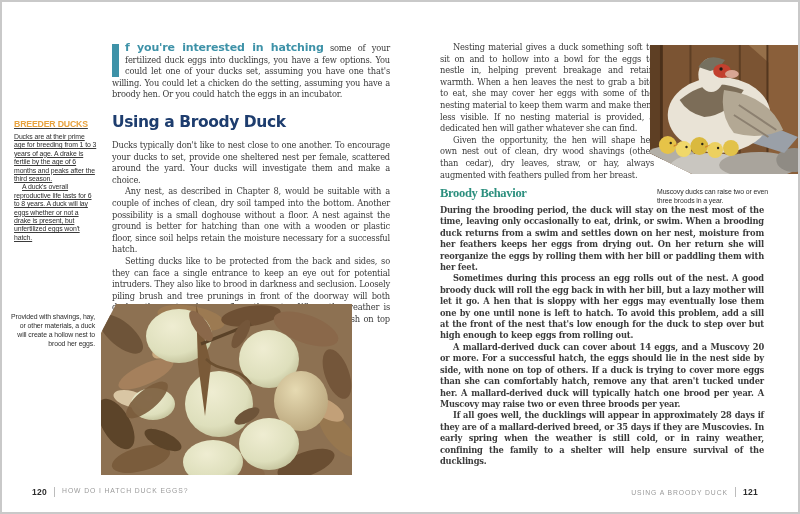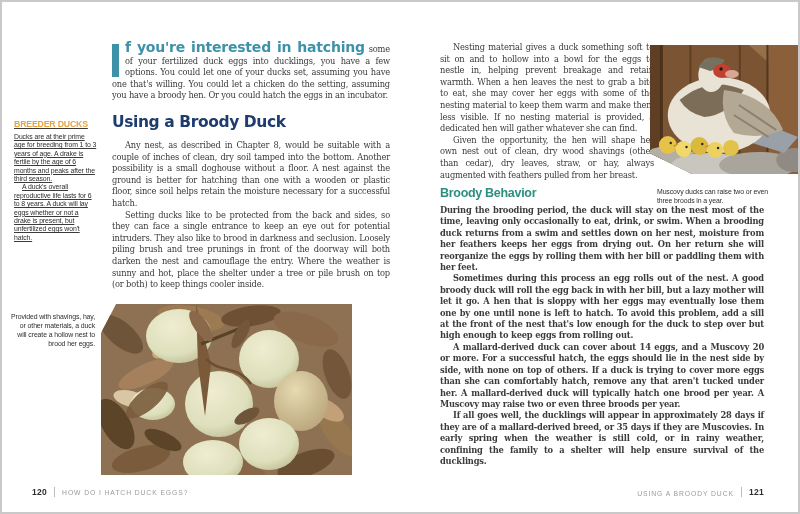--- a/index.html
+++ b/index.html
@@ -18,41 +18,41 @@
   .sidebar-body{font-family:"Liberation Sans",sans-serif;font-size:6.9px;
     line-height:8.4px;color:#2d2d2d;letter-spacing:-0.1px;}
   .sidebar-body p{margin:0;}
   .sidebar-body p.ind{text-indent:8px;}
   .caption{font-family:"Liberation Sans",sans-serif;font-size:6.9px;
     line-height:9px;color:#2d2d2d;letter-spacing:-0.1px;}
   .egg-caption{position:absolute;left:8px;top:303px;width:85px;text-align:right;}
   .main-left{position:absolute;left:110px;top:40px;width:278px;}
   .dropbar{float:left;width:7px;height:33px;background:#3e92a8;margin:2px 6px 0 0;}
   .lead{font-family:"DejaVu Sans",sans-serif;font-weight:bold;color:#3e92a8;
-    font-size:14px;letter-spacing:-0.2px;margin-top:39px;}
+    font-size:11px;letter-spacing:-0.2px;margin-top:39px;}
   .h-left{position:absolute;left:110px;top:111px;margin:0;
     font-family:"DejaVu Sans",sans-serif;font-weight:bold;font-size:15.5px;
     color:#1e3d6e;letter-spacing:-0.4px;}
   .body-left{position:absolute;left:110px;top:138px;width:278px;}
   .egg-photo{position:absolute;left:99px;top:302px;width:251px;height:171px;
     clip-path:polygon(6% 0,100% 0,100% 100%,0 100%,0 17%);}
   
   .col-narrow{position:absolute;left:438px;top:40px;width:214px;}
   .duck-photo{position:absolute;left:648px;top:43px;width:150px;height:129px;
     clip-path:polygon(0 0,100% 0,100% 100%,28% 100%,0 84%);}
   .duck-caption{position:absolute;left:655px;top:178px;width:112px;text-align:left;}
   .h-right{position:absolute;left:438px;top:184px;margin:0;
-    font-family:Liberation Sans, sans-serif;font-weight:bold;font-size:12.5px;
+    font-family:Liberation Serif, serif;font-weight:bold;font-size:12.5px;
     color:#2c8f7e;letter-spacing:-0.3px;}
   .body-full{position:absolute;left:438px;top:203px;width:324px;line-height:11.4px;font-weight:bold;}
   
   .footer{position:absolute;left:0;top:485px;width:100%;height:20px;
     font-family:"Liberation Sans",sans-serif;}
-  .foot-left{position:absolute;left:30px;top:0;display:flex;align-items:center;gap:7px;}
-  .foot-right{position:absolute;right:34px;top:0;display:flex;align-items:flex-end;gap:7px;}
+  .foot-left{position:absolute;left:30px;top:0;display:flex;gap:7px;}
+  .foot-right{position:absolute;right:40px;top:0;display:flex;align-items:center;gap:7px;}
   .pageno{font-weight:bold;font-size:8.5px;color:#2d2d2d;letter-spacing:0.3px;}
   .foot-label{font-size:6.8px;color:#9a9a9a;letter-spacing:0.9px;}
   .foot-sep{width:1px;height:10px;background:#bcbcbc;}
   svg{display:block;width:100%;height:100%;}
 </style>
 </head>
 <body>
 
 <div class="spread">
 
@@ -66,20 +66,21 @@
       </div>
     </aside>
 
     <div class="main-left body-text">
       <span class="dropbar"></span><span class="lead">f you're interested in hatching</span><span> some of your fertilized duck eggs into ducklings, you have a few options. You could let one of your ducks set, assuming you have one that's willing. You could let a chicken do the setting, assuming you have a broody hen. Or you could hatch the eggs in an incubator.</span>
     </div>
 
     <h2 class="h-left">Using a Broody Duck</h2>
 
     <div class="body-left body-text">
+      <p>Ducks typically don't like to nest close to one another. To encourage your ducks to set, provide one sheltered nest per female, scattered around the yard. Your ducks will investigate them and make a choice.</p>
       <p class="ind">Any nest, as described in Chapter 8, would be suitable with a couple of inches of clean, dry soil tamped into the bottom. Another possibility is a small doghouse without a floor. A nest against the ground is better for hatching than one with a wooden or plastic floor, since soil helps retain the moisture necessary for a successful hatch.</p>
       <p class="ind">Setting ducks like to be protected from the back and sides, so they can face a single entrance to keep an eye out for potential intruders. They also like to brood in darkness and seclusion. Loosely piling brush and tree prunings in front of the doorway will both darken the nest and camouflage the entry. Where the weather is sunny and hot, place the shelter under a tree or pile brush on top (or both) to keep things cooler inside.</p>
     </div>
 
     <p class="caption egg-caption">Provided with shavings, hay, or other materials, a duck will create a hollow nest to brood her eggs.</p>
 
     <figure class="egg-photo" style="margin:0">
       <svg viewBox="0 0 251 171" preserveAspectRatio="none">
         <defs>
           <radialGradient id="egg" cx="40%" cy="32%" r="80%">

